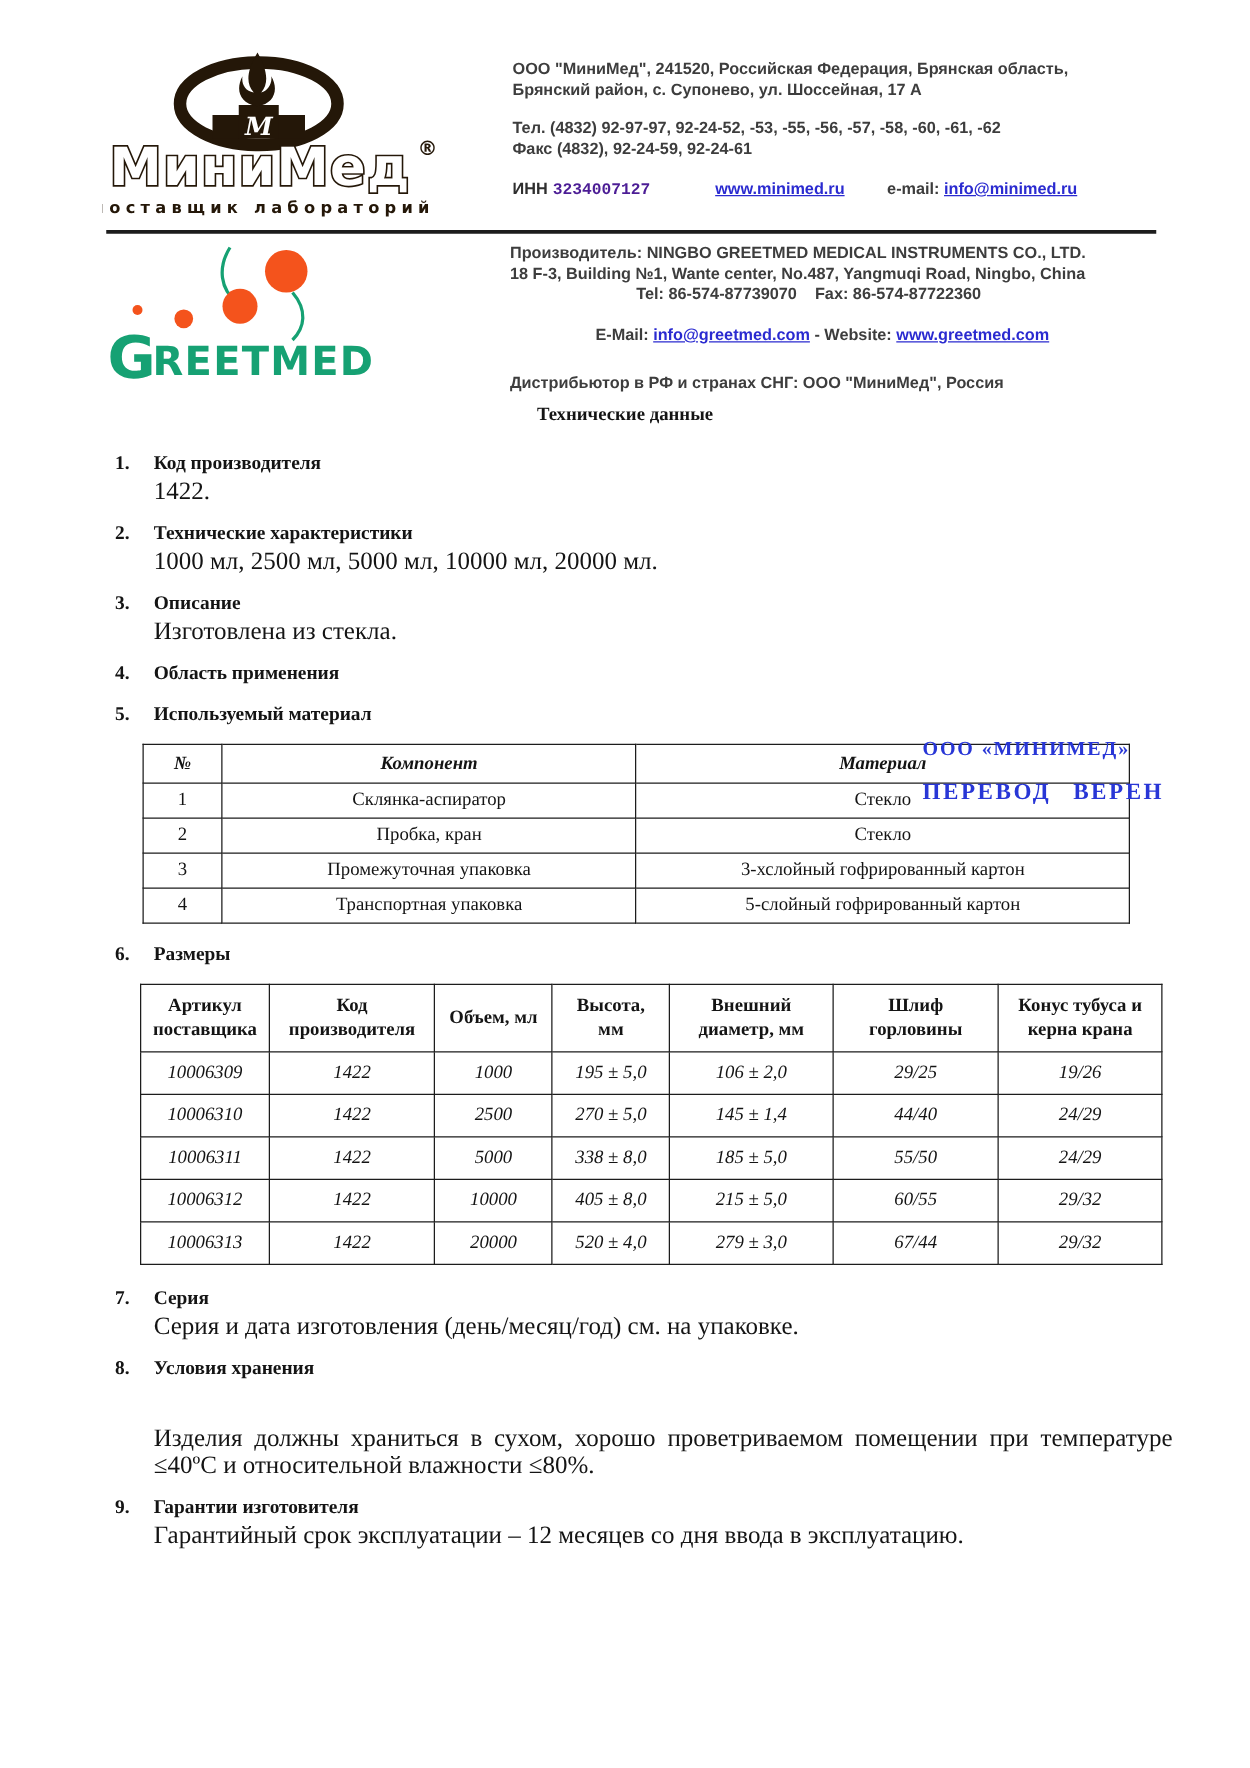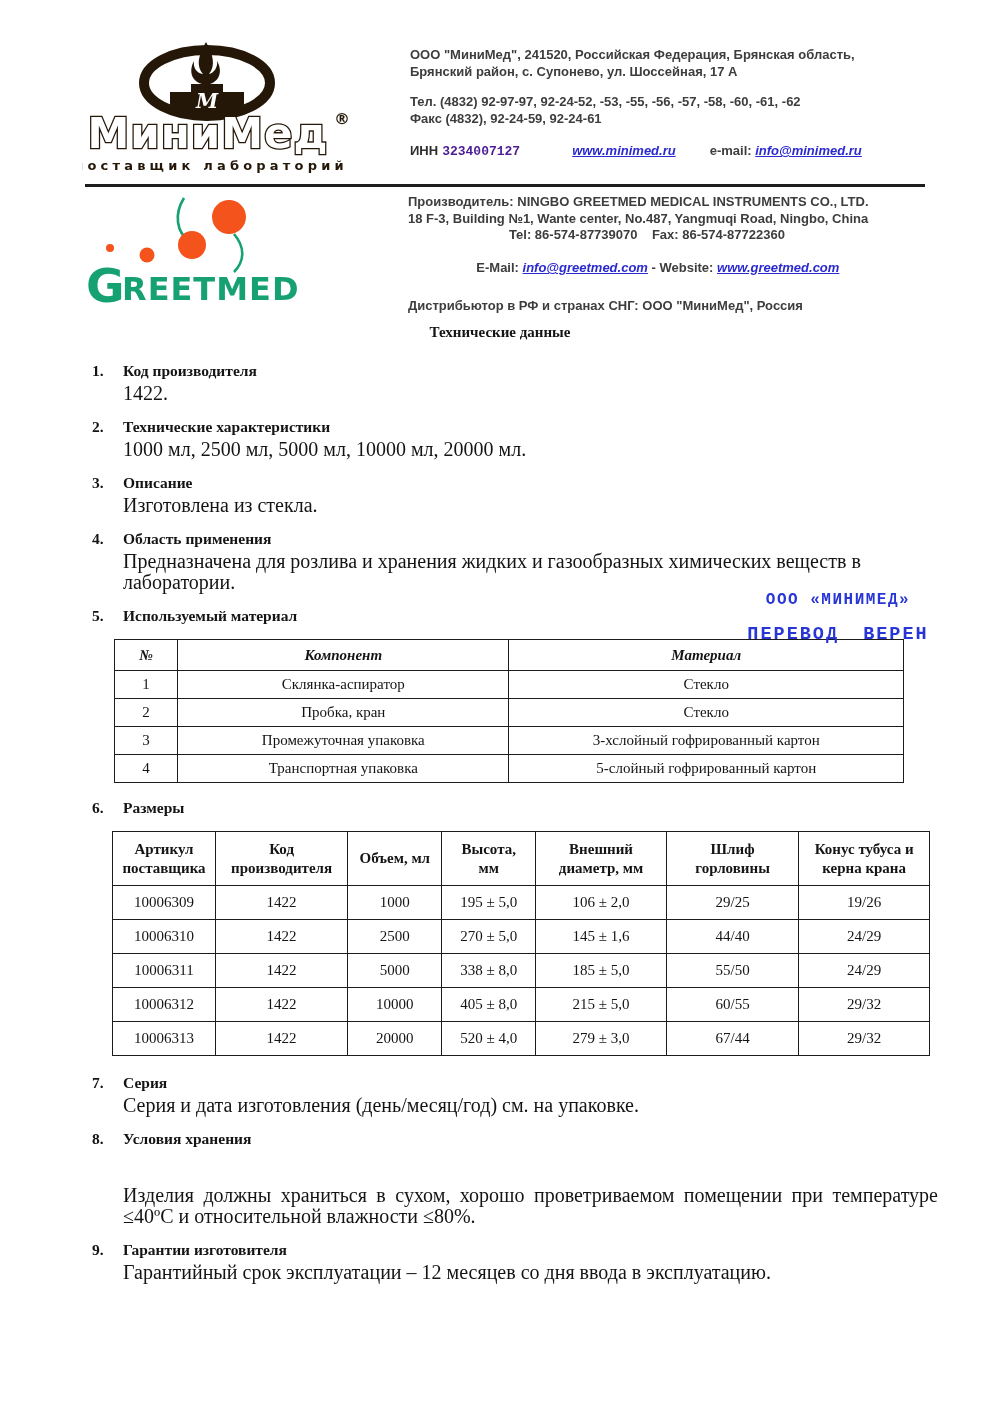--- a/index.html
+++ b/index.html
@@ -16,21 +16,21 @@
 
   .header-contact {
     position:absolute; left:410px; top:46px; width:525px;
     font-family:"Liberation Sans", sans-serif; font-weight:bold;
     font-size:13px; line-height:17px; color:#3d3d3d;
   }
   .header-contact .phones { margin-top:13px; }
   .inn-row { margin-top:15px; }
   .inn-label { color:#2e2e2e; }
   .inn-value { color:#4c1d95; margin-left:4px;font-family:Liberation Mono, monospace; }
-  .link { color:#2a2ad0; text-decoration:underline; cursor:pointer;font-style:italic; }
+  .link { color:#2a2ad0; text-decoration:underline; cursor:pointer; }
   .inn-row .website { margin-left:52px; }
   .inn-row .email-wrap { margin-left:34px; }
 
   .header-rule { position:absolute; left:85px; top:184px; width:840px; height:3px; background:#1d1d1d; }
 
   .manufacturer {
     position:absolute; left:408px; top:194px; width:478px;
     font-family:"Liberation Sans", sans-serif; font-weight:bold;
     font-size:13px; line-height:16.5px; color:#3d3d3d;
   }
@@ -56,33 +56,33 @@
 
   .table-materials { margin:7px 0 15px 22px; width:790px; }
   .table-materials th { font-style:italic; font-weight:bold; height:31px; }
   .table-materials td { height:28px; }
   .table-materials col:nth-child(1){ width:8%; }
   .table-materials col:nth-child(2){ width:42%; }
   .table-materials col:nth-child(3){ width:50%; }
 
   .table-sizes { margin:8px 0 17px 20px; width:818px; }
   .table-sizes th { font-weight:bold; white-space:pre-line; height:54px; line-height:19px; }
-  .table-sizes td { height:34px; }
+  .table-sizes td { height:34px;font-style:italic; }
   .table-sizes col:nth-child(1){ width:12.6%; }
   .table-sizes col:nth-child(2){ width:16.2%; }
   .table-sizes col:nth-child(3){ width:11.5%; }
   .table-sizes col:nth-child(4){ width:11.5%; }
   .table-sizes col:nth-child(5){ width:16%; }
   .table-sizes col:nth-child(6){ width:16.2%; }
   .table-sizes col:nth-child(7){ width:16%; }
 
   
   .stamp {
-    position:absolute; top:591px; left:738px; width:200px; text-align:center;
-    color:#2836d6; font-family:Liberation Mono, monospace; font-weight:bold; z-index:5;
+    position:absolute; top:591px; left:738px; width:200px; text-align:left;
+    color:#2836d6; font-family:Liberation Serif, serif; font-weight:bold; z-index:5;
   }
   .stamp-line1 { font-size:16px; letter-spacing:1.5px; white-space:nowrap; }
   .stamp-line2 { font-size:18.5px; letter-spacing:2px; word-spacing:11px; margin-top:15px; white-space:nowrap; }
 </style>
 </head>
 <body>
 
 <div class="page">
 
   <div class="logo-minimed">
@@ -164,21 +164,20 @@
             <span class="sec-heading">Описание</span>
           </div>
         <div class="sec-body">Изготовлена из стекла.</div>
       </div>
 
       <div class="sec">
         <div class="sec-row">
             <span class="sec-num">4.</span>
             <span class="sec-heading">Область применения</span>
           </div>
-        <div class="sec-body">Предназначена для розлива и хранения жидких и газообразных химических веществ в лаборатории.</div>
       </div>
 
       <div class="sec">
         <div class="sec-row">
             <span class="sec-num">5.</span>
             <span class="sec-heading">Используемый материал</span>
           </div>
       </div>
 
       <table class="table-materials">
@@ -260,21 +259,21 @@
               <td>195 ± 5,0</td>
               <td>106 ± 2,0</td>
               <td>29/25</td>
               <td>19/26</td>
             </tr>
             <tr>
               <td>10006310</td>
               <td>1422</td>
               <td>2500</td>
               <td>270 ± 5,0</td>
-              <td>145 ± 1,6</td>
+              <td>145 ± 1,4</td>
               <td>44/40</td>
               <td>24/29</td>
             </tr>
             <tr>
               <td>10006311</td>
               <td>1422</td>
               <td>5000</td>
               <td>338 ± 8,0</td>
               <td>185 ± 5,0</td>
               <td>55/50</td>

